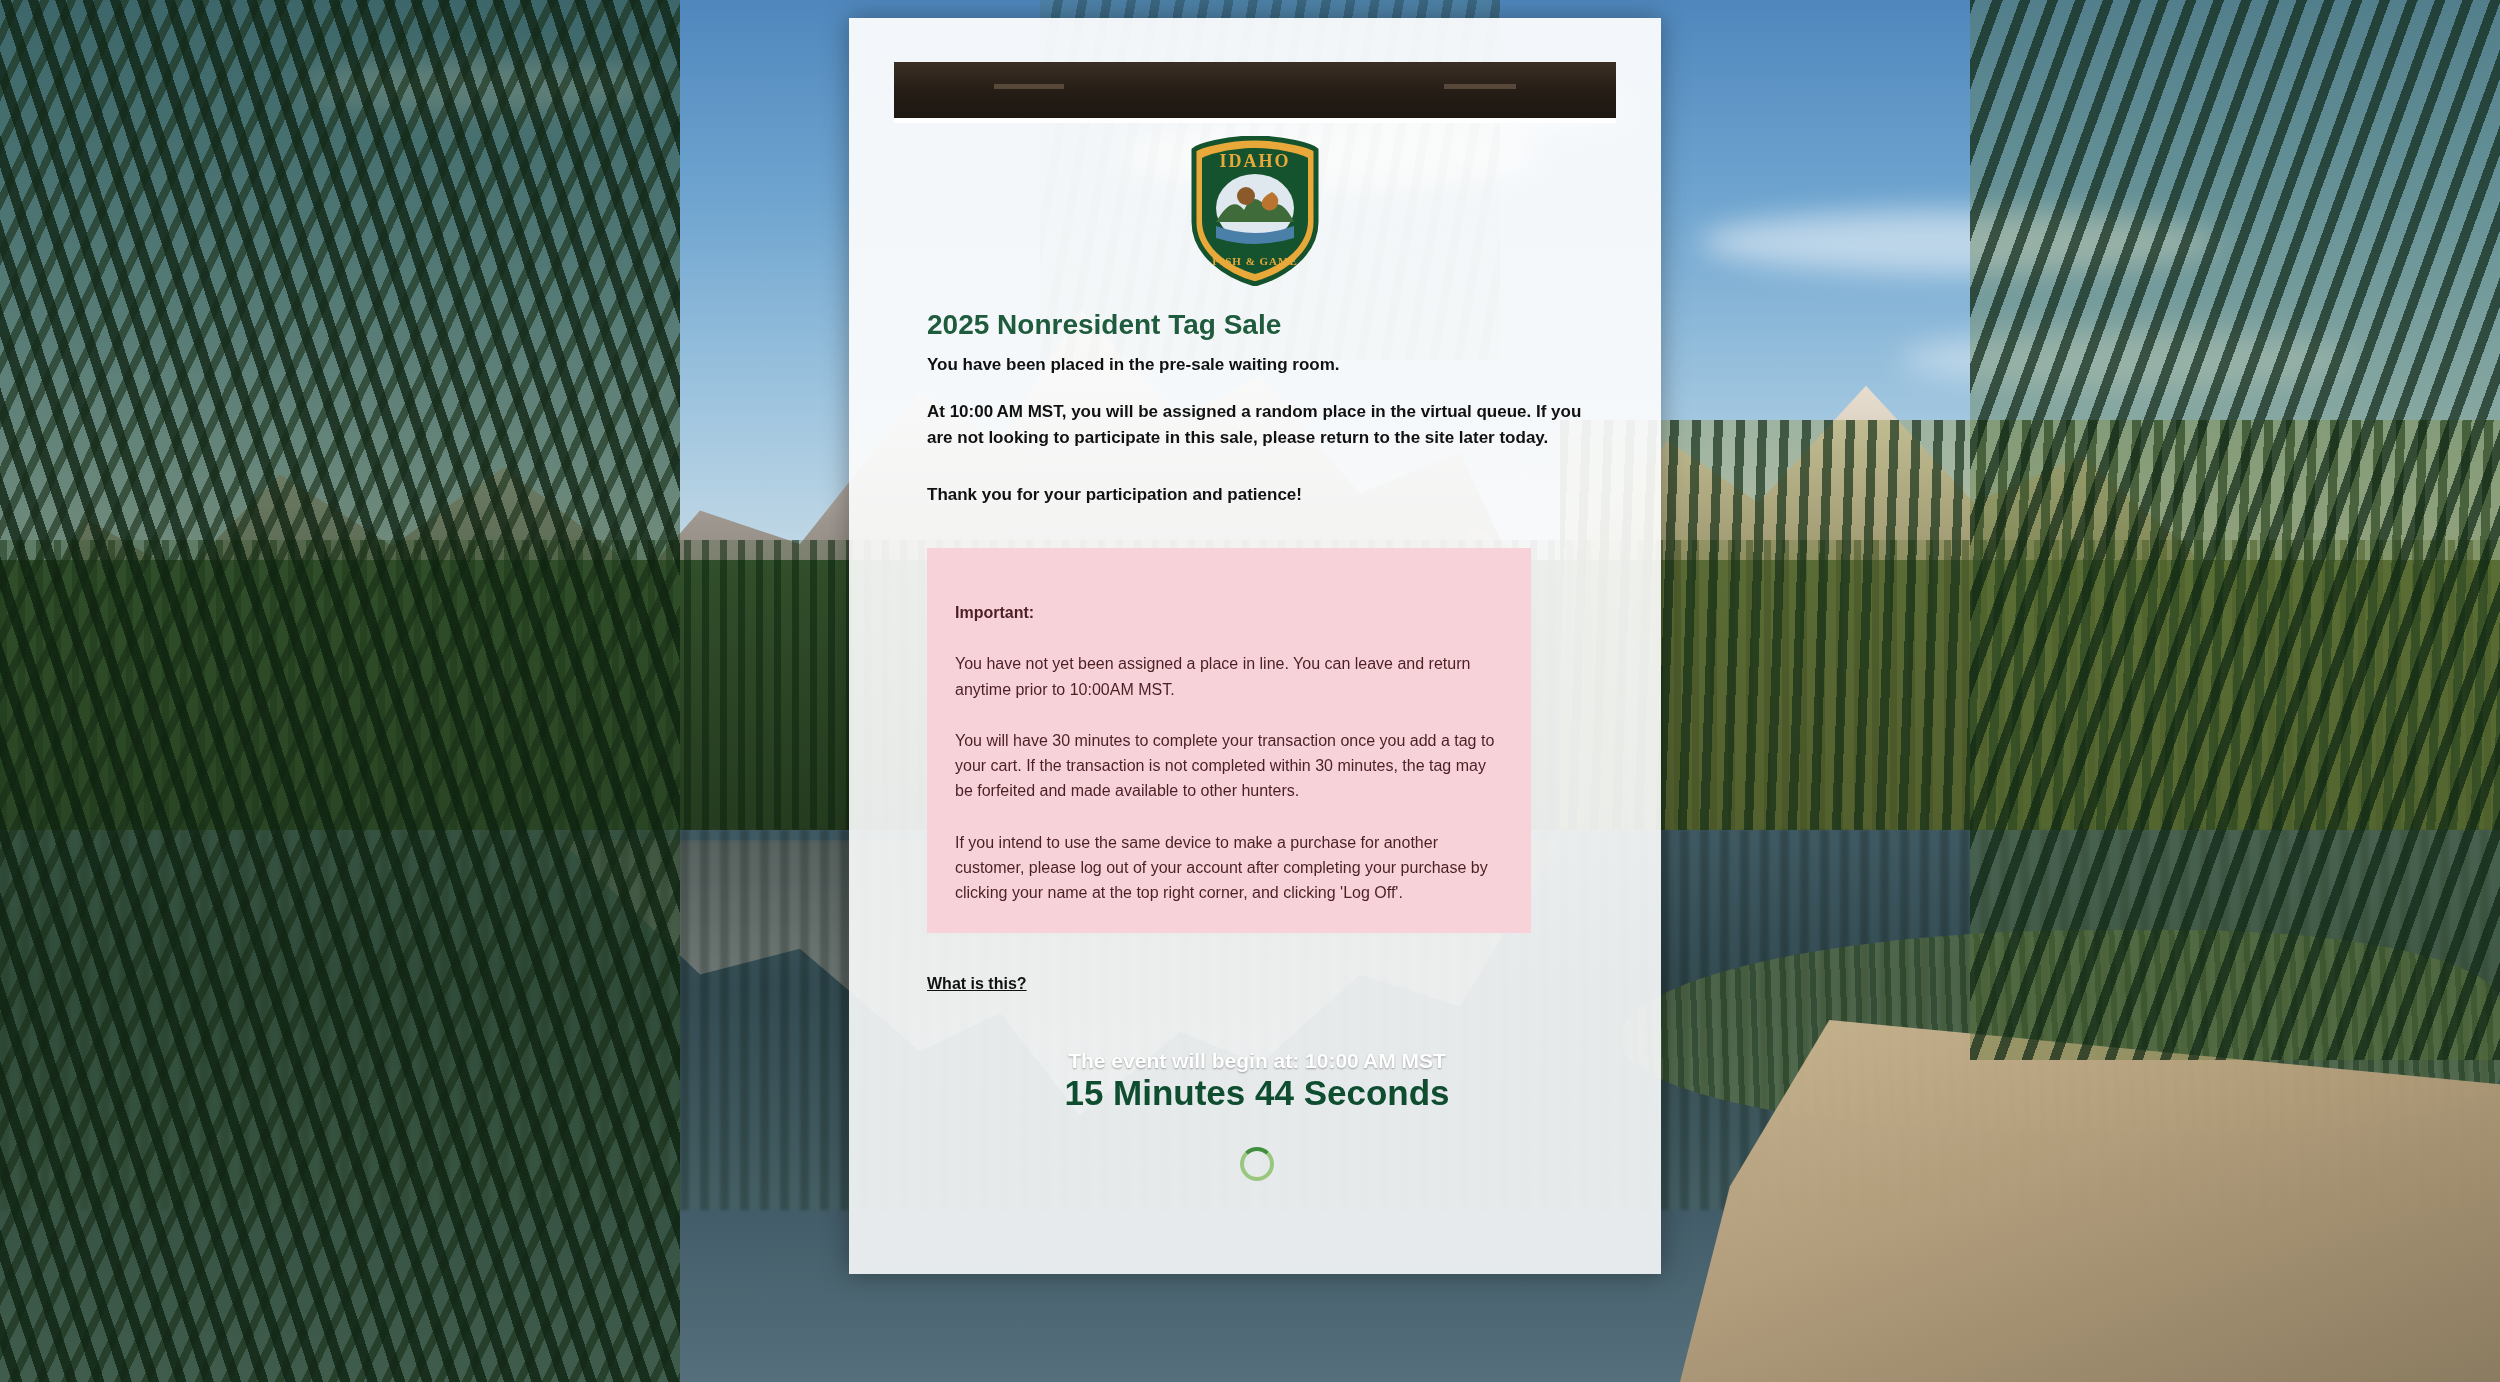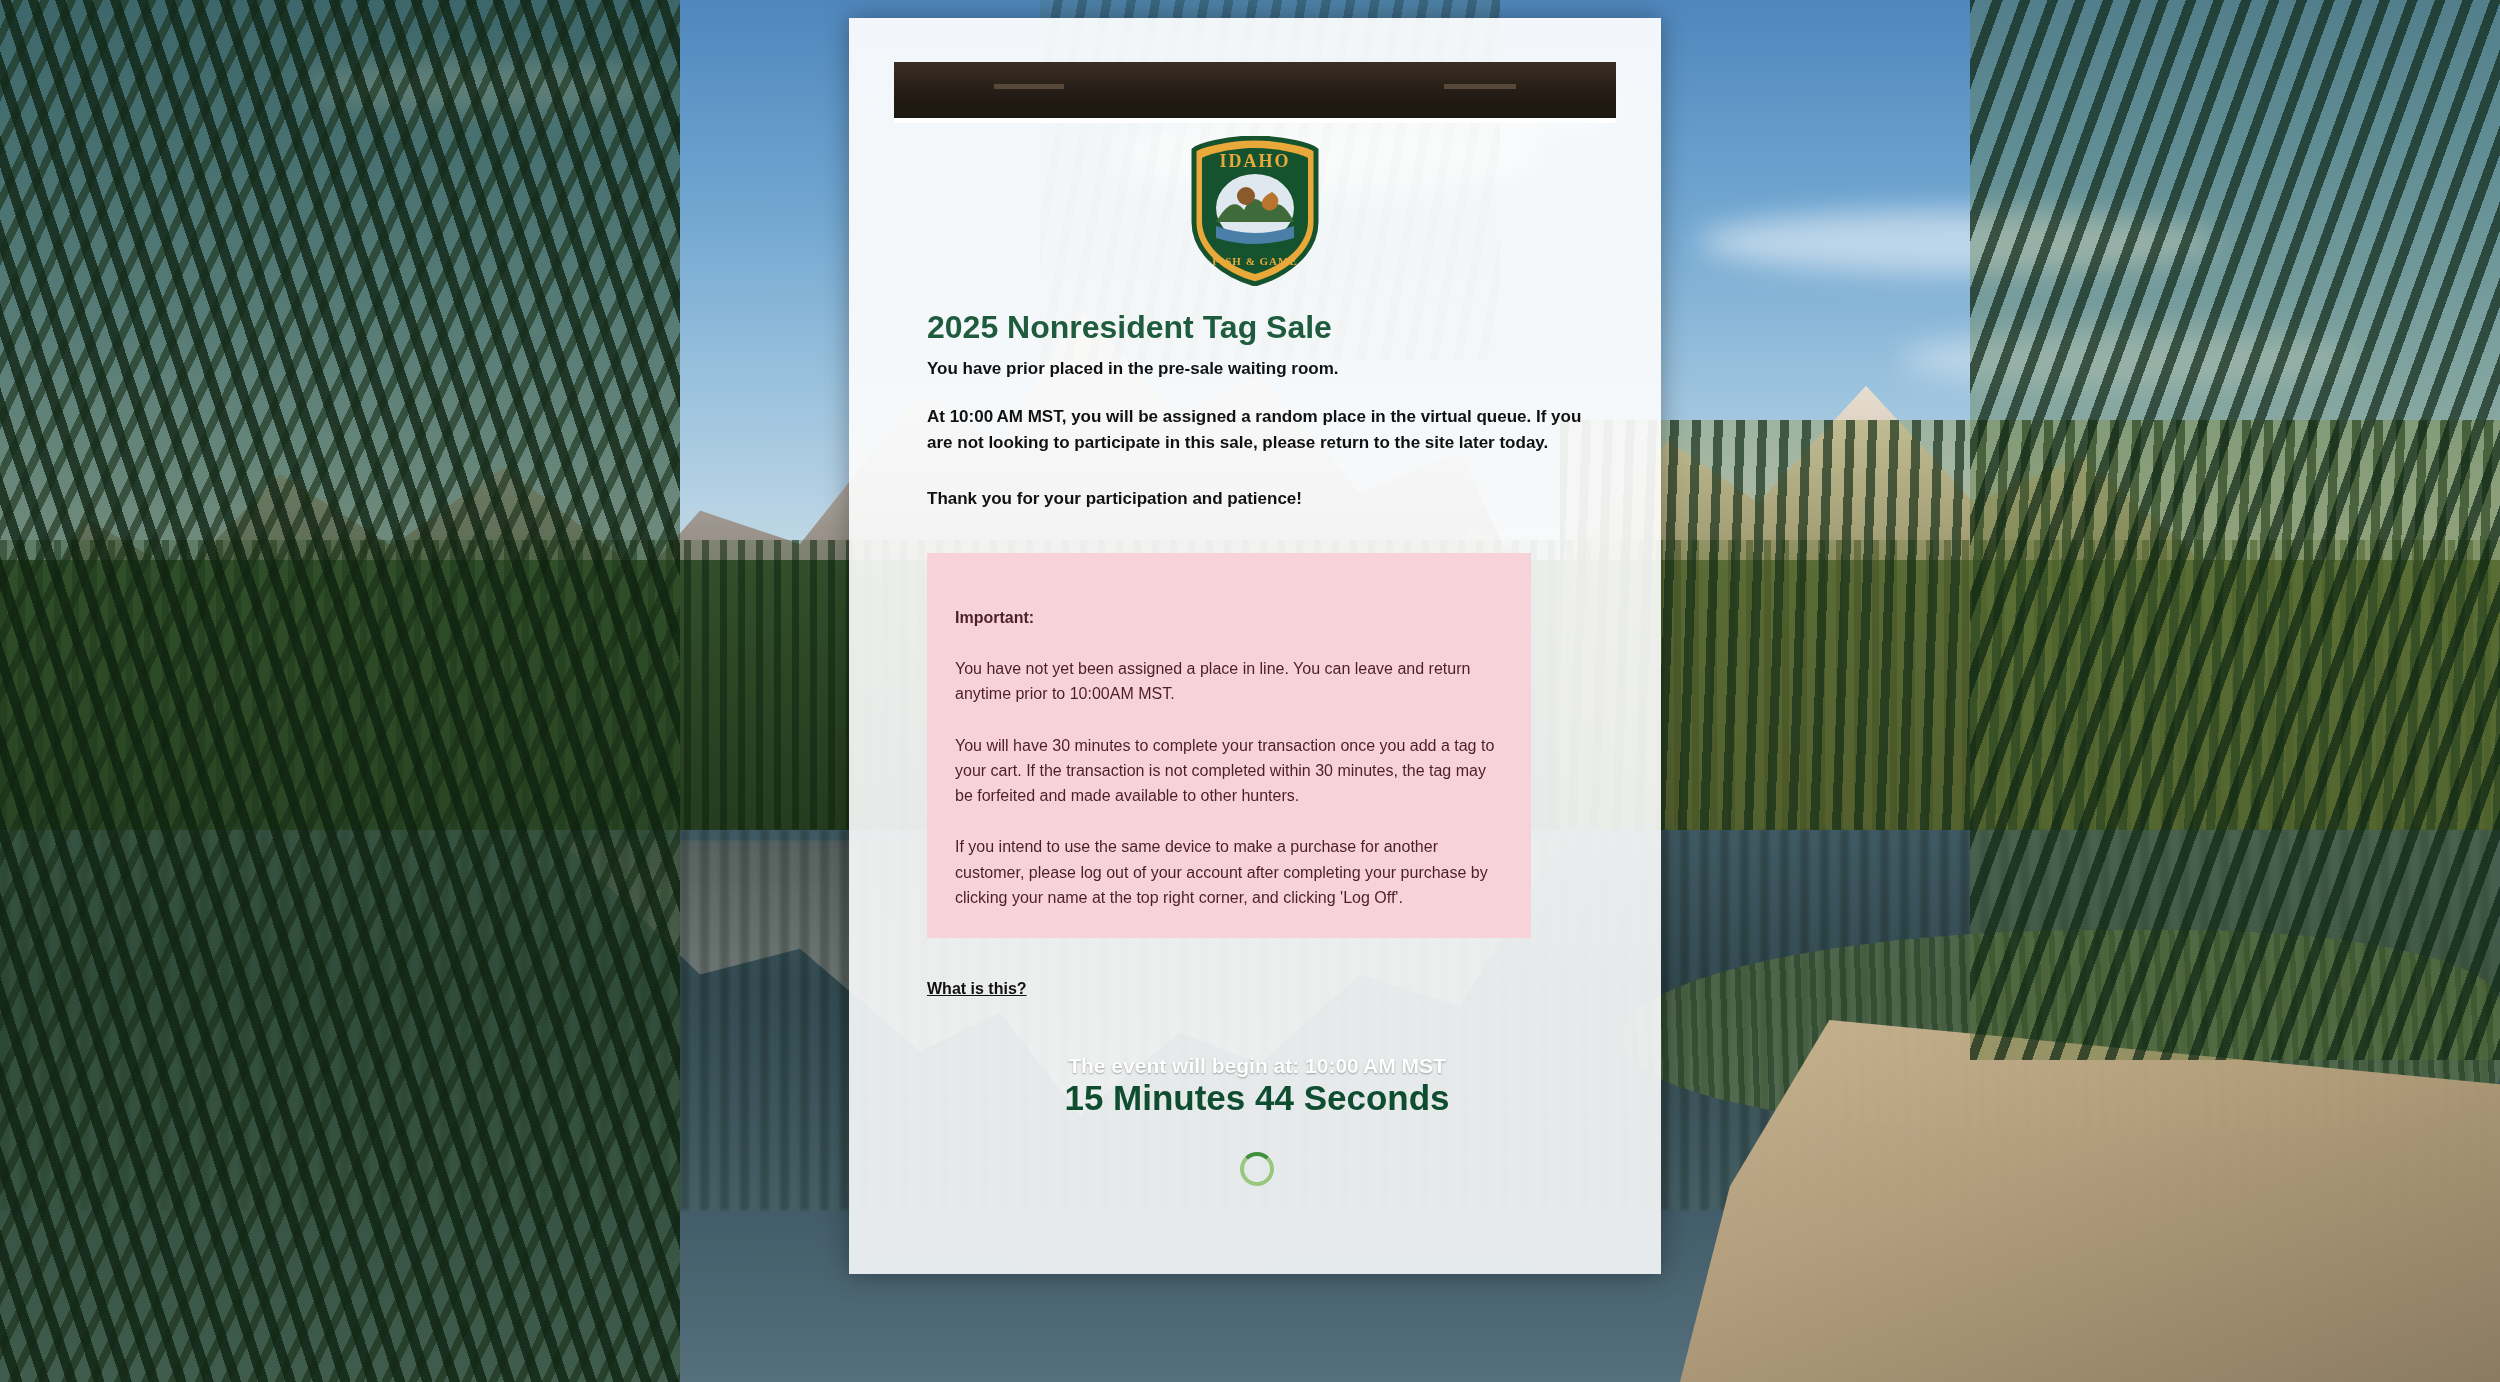--- a/index.html
+++ b/index.html
@@ -184,21 +184,21 @@
   .logo svg { display:block; }
 
   .content {
     position: absolute;
     left: 78px;
     top: 290px;
     width: 660px;
   }
   h1.title {
     margin: 0 0 10px 0;
-    font-size: 32px;
+    font-size: 28px;
     line-height: 1.2;
     color: #1f5c3d;
     font-weight: bold;
   }
   .lead, .para {
     margin: 0;
     font-size: 17px;
     line-height: 1.55;
     color: #111111;
     font-weight: bold;
@@ -305,21 +305,21 @@
         <circle cx="58" cy="60" r="9" fill="#8a5a2b"></circle>
         <path d="M84 56 q10 6 4 16 q-8 6 -14 -2 q-2 -8 10 -14 Z" fill="#b9752f"></path>
         <text x="67" y="31" font-family="Liberation Serif, serif" font-size="18" font-weight="bold" fill="#e8a93a" text-anchor="middle" letter-spacing="2">IDAHO</text>
         <text x="67" y="129" font-family="Liberation Serif, serif" font-size="11" font-weight="bold" fill="#e8a93a" text-anchor="middle" letter-spacing="1">FISH &amp; GAME</text>
       </svg>
     </div>
   </div>
 
   <div class="content">
     <h1 class="title">2025 Nonresident Tag Sale</h1>
-    <p class="lead">You have prior placed in the pre-sale waiting room.</p>
+    <p class="lead">You have been placed in the pre-sale waiting room.</p>
     <p class="para">At 10:00 AM MST, you will be assigned a random place in the virtual queue. If you are not looking to participate in this sale, please return to the site later today.</p>
     <p class="para tight">Thank you for your participation and patience!</p>
 
     <div class="notice">
       <p class="notice-title">Important:</p>
       <p>You have not yet been assigned a place in line. You can leave and return anytime prior to 10:00AM MST.</p>
       <p>You will have 30 minutes to complete your transaction once you add a tag to your cart. If the transaction is not completed within 30 minutes, the tag may be forfeited and made available to other hunters.</p>
       <p>If you intend to use the same device to make a purchase for another customer, please log out of your account after completing your purchase by clicking your name at the top right corner, and clicking 'Log Off'.</p>
     </div>
 

